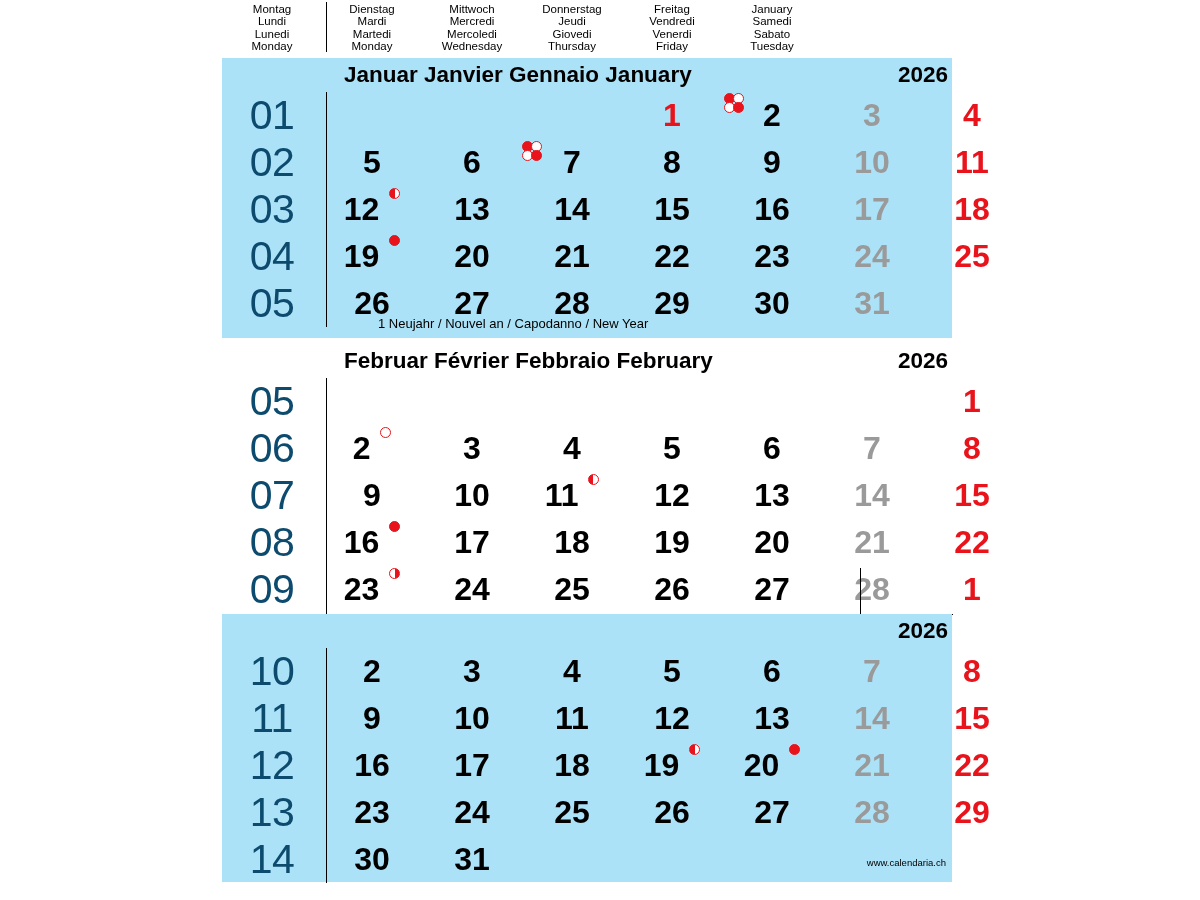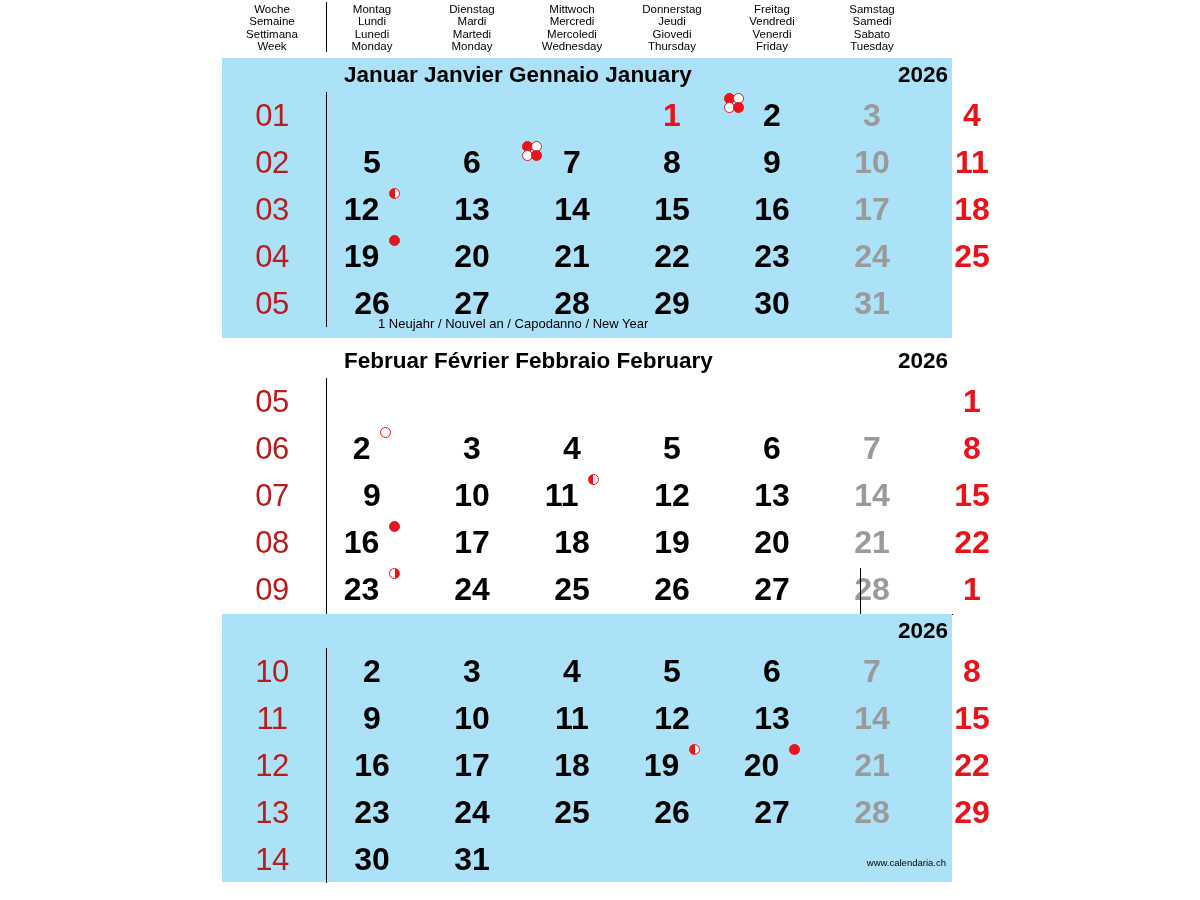--- a/index.html
+++ b/index.html
@@ -81,23 +81,23 @@
     position: relative;
   }
   .week-row {
     display: grid;
     grid-template-columns: 100px 100px 100px 100px 100px 100px 100px 100px;
     height: 47px;
     align-items: center;
   }
   .wk {
     text-align: center;
-    font-size: 31px;
+    font-size: 41px;
     font-weight: normal;
-    color: #b91c1c;
+    color: #0c4a6e;
     letter-spacing: -0.5px;
   }
   .day {
     text-align: center;
     font-size: 32px;
     font-weight: bold;
     position: relative;
   }
   .day.sat { color: #9a9a9a; }
   .day.sun { color: #e8131b; }
@@ -173,26 +173,20 @@
     right: 6px;
   }
 </style>
 </head>
 <body>
 
 <div class="calendar">
 
   <div class="header">
     <div class="header-grid">
-      <div class="hdr-cell hdr-week">
-        <div>Woche</div>
-        <div>Semaine</div>
-        <div>Settimana</div>
-        <div>Week</div>
-      </div>
       <div class="hdr-cell">
         <div>Montag</div>
         <div>Lundi</div>
         <div>Lunedi</div>
         <div>Monday</div>
       </div>
       <div class="hdr-cell">
         <div>Dienstag</div>
         <div>Mardi</div>
         <div>Martedi</div>
@@ -210,21 +204,21 @@
         <div>Giovedi</div>
         <div>Thursday</div>
       </div>
       <div class="hdr-cell">
         <div>Freitag</div>
         <div>Vendredi</div>
         <div>Venerdi</div>
         <div>Friday</div>
       </div>
       <div class="hdr-cell">
-        <div>Samstag</div>
+        <div>January</div>
         <div>Samedi</div>
         <div>Sabato</div>
         <div>Tuesday</div>
       </div>
     </div>
     <div class="vsep" style="left:104px; top:2px; height:50px;"></div>
   </div>
 
   <div class="month shaded" style="top:58px; height:280px;">
     <div class="month-title-row">

